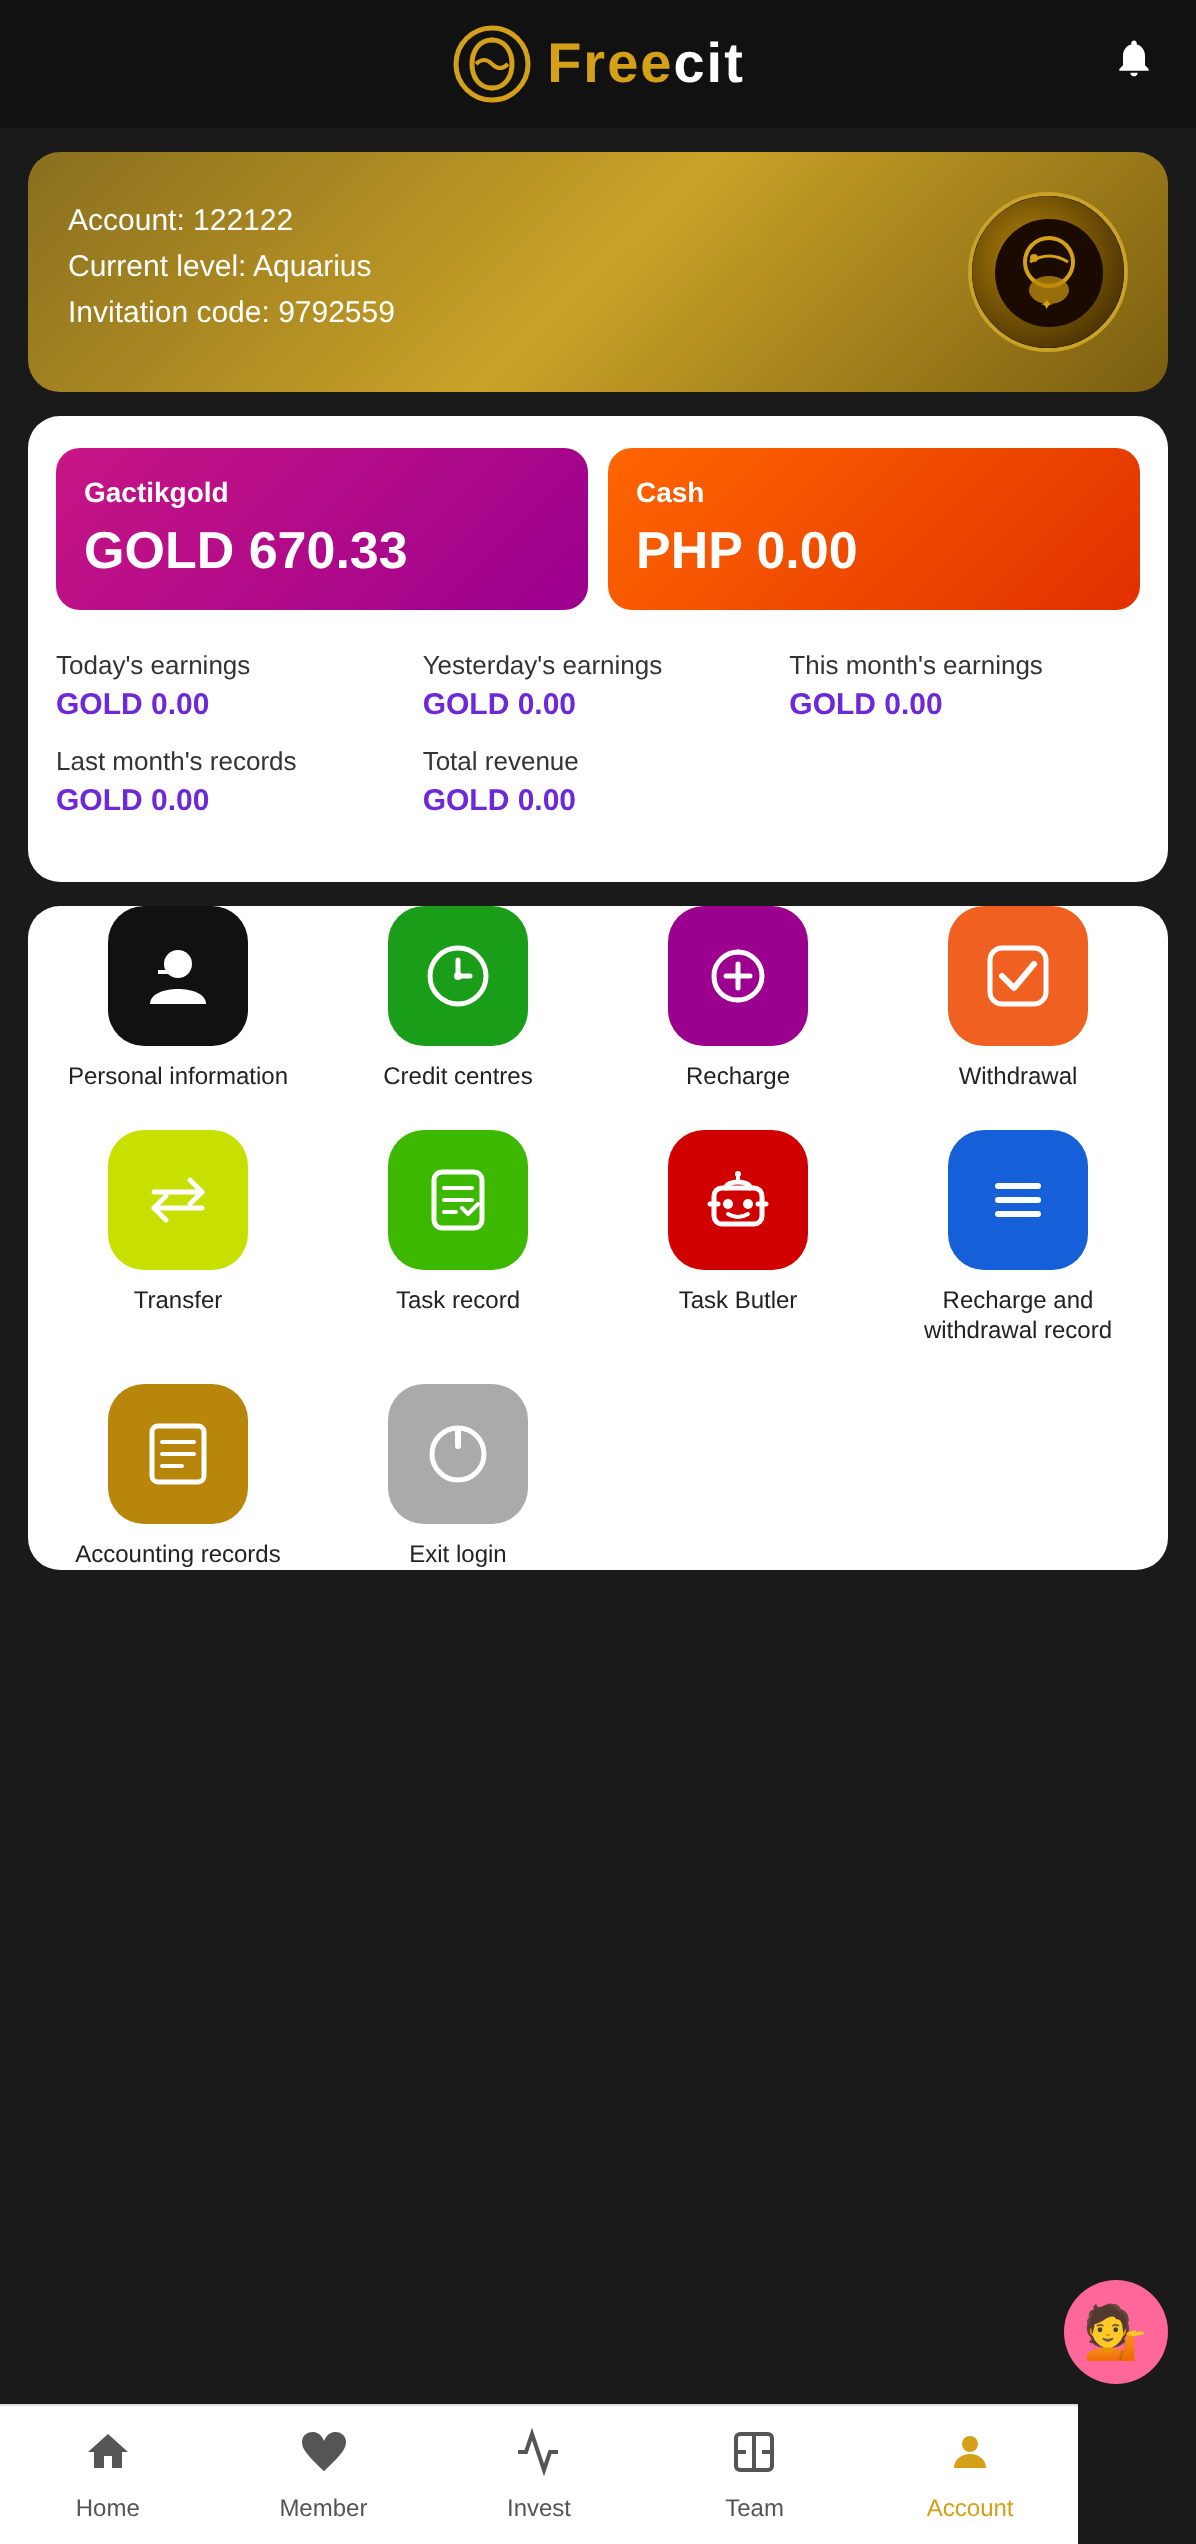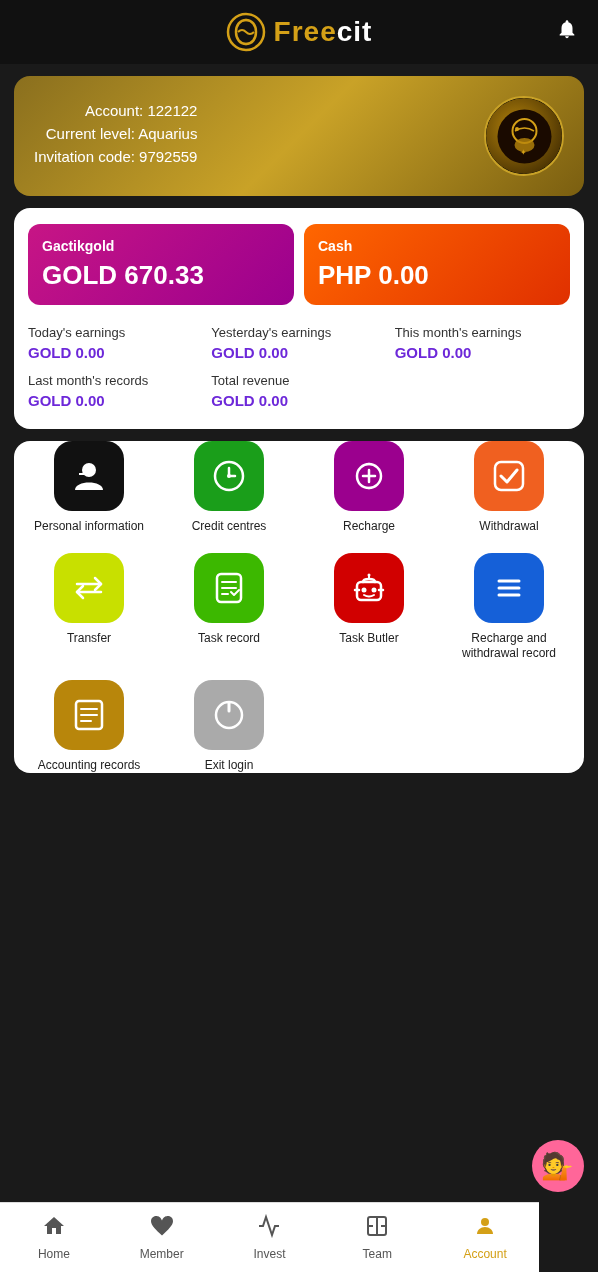--- a/index.html
+++ b/index.html
@@ -46,21 +46,20 @@
 
     
     .profile-card {
       margin: 12px 14px;
       background: linear-gradient(135deg, #8a6f1e, #c9a227, #7a5e10);
       border-radius: 16px;
       padding: 20px 20px;
       display: flex;
       align-items: center;
       justify-content: space-between;
-      text-align: right;
     }
     .profile-info p {
       color: #fff;
       font-size: 15px;
       margin-bottom: 6px;
     }
     .avatar-wrap {
       width: 80px;
       height: 80px;
       border-radius: 50%;
@@ -80,21 +79,21 @@
       align-items: center;
       justify-content: center;
       font-size: 32px;
     }
 
     
     .main-section {
       background: #fff;
       margin: 0 14px 12px;
       border-radius: 16px;
-      padding: 16px 14px 20px;
+      padding: 16px 14px 32px;
     }
 
     
     .balance-cards {
       display: flex;
       gap: 10px;
       margin-bottom: 20px;
     }
     .balance-card {
       flex: 1;

